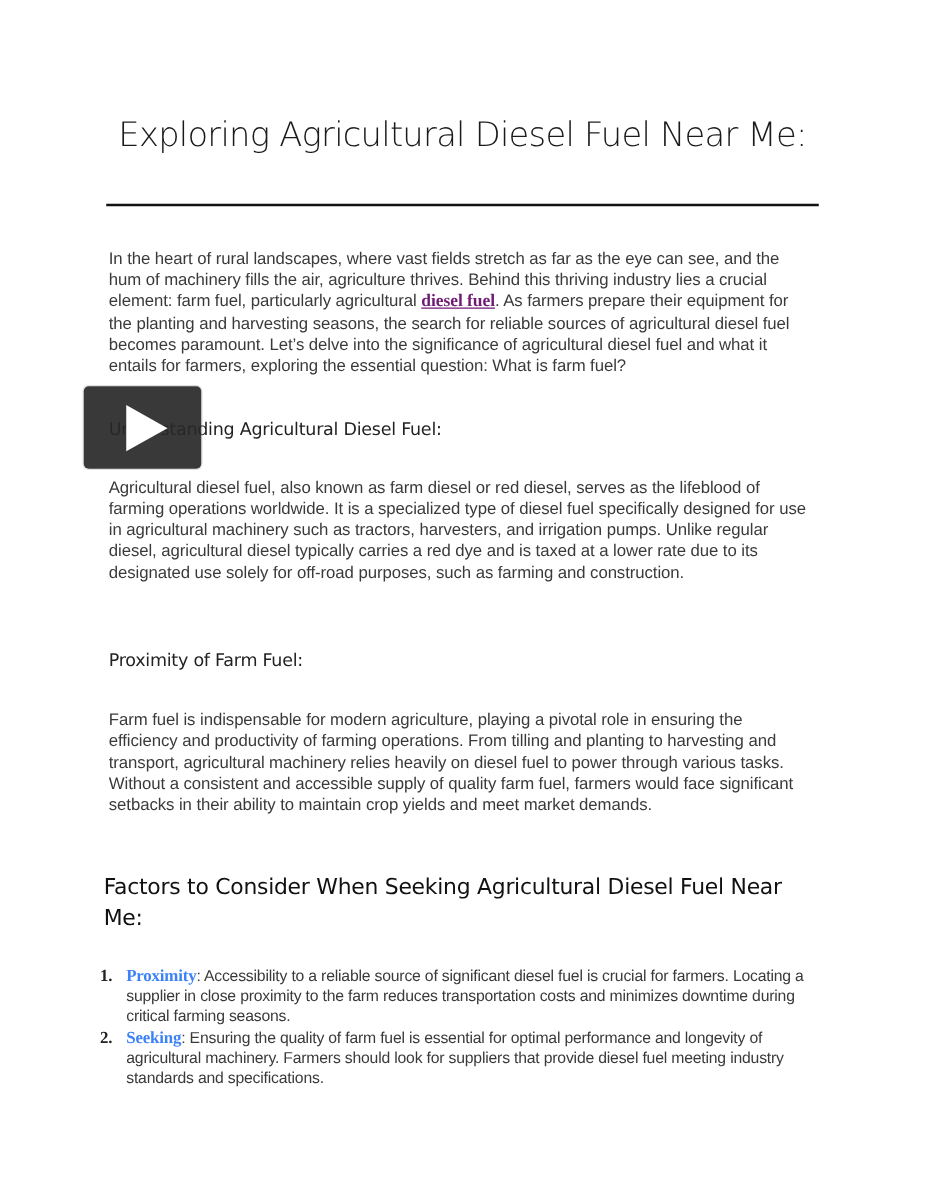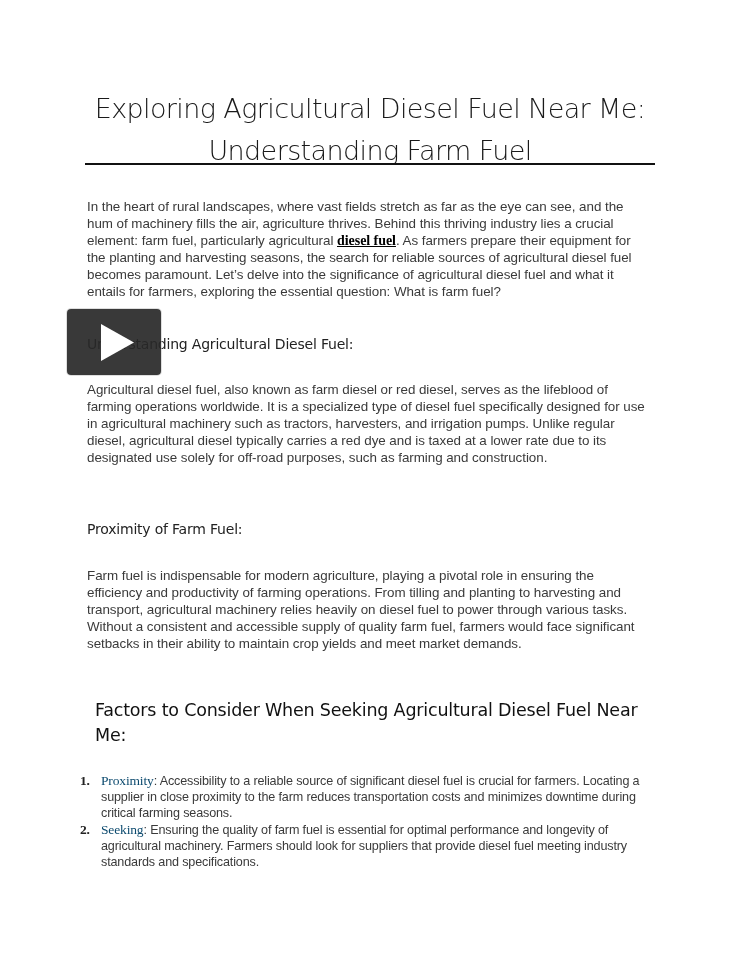--- a/index.html
+++ b/index.html
@@ -12,52 +12,51 @@
       font-size: 27px; line-height: 42px; color: #1a1a1a;
       text-align: center; letter-spacing: -0.6px;
     }
     .title-rule { position: absolute; left: 85px; top: 163px; width: 570px; height: 2px; background: #111; }
 
     .para {
       position: absolute; left: 87px; width: 560px;
       font-family: "Liberation Sans", sans-serif; font-size: 13.4px;
       line-height: 16.9px; color: #3a3a3a; letter-spacing: -0.05px;
     }
-    .para a { font-family: "Liberation Serif", serif; font-weight: bold; color: #000000; text-decoration: underline; font-size: 14px; }
+    .para a { font-family: "Liberation Serif", serif; font-weight: bold; color: #701a75; text-decoration: underline; font-size: 14px; }
 
     .subhead {
       position: absolute; left: 87px;
       font-family: "DejaVu Sans", sans-serif; font-size: 14px; color: #222; letter-spacing: -0.2px;
     }
     .bighead {
-      position: absolute; left: 95px; width: 560px;
+      position: absolute; left: 83px; width: 560px;
       font-family: "DejaVu Sans", sans-serif; font-size: 17.5px; line-height: 25px; color: #111; letter-spacing: -0.2px;
     }
 
     .list { position: absolute; left: 78px; top: 773px; width: 580px; margin: 0; padding: 0; list-style: none; }
     .list li { position: relative; padding-left: 23px; font-family: "Liberation Sans", sans-serif; font-size: 12.6px; line-height: 15.9px; color: #3a3a3a; letter-spacing: -0.15px; }
     .list .num { position: absolute; left: 2px; top: 0; font-family: "Liberation Serif", serif; font-weight: bold; font-size: 13.5px; color: #222; }
-    .list b { font-family: "Liberation Serif", serif; font-weight: normal; font-size: 13.5px; color: #0c4a6e; }
+    .list b { font-family: "Liberation Serif", serif; font-weight: bold; font-size: 13.5px; color: #3b82f6; }
 
     .play {
       position: absolute; left: 67px; top: 309px; width: 94px; height: 66px;
       background: rgba(40,40,40,0.92); border-radius: 4px;
       box-shadow: 0 0 0 1px rgba(200,200,200,0.6);
       cursor: pointer;
     }
     .play svg { position: absolute; left: 0; top: 0; }
   </style>
 </head>
 <body>
 
 <div class="page">
 
   <div class="title">
     <div>Exploring Agricultural Diesel Fuel Near Me:</div>
-    <div>Understanding Farm Fuel</div>
   </div>
   <div class="title-rule"></div>
 
   <p class="para" style="top:199px; margin:0;"><span>In the heart of rural landscapes, where vast fields stretch as far as the eye can see, and the hum of machinery fills the air, agriculture thrives. Behind this thriving industry lies a crucial element: farm fuel, particularly agricultural </span><a href="#">diesel fuel</a><span>. As farmers prepare their equipment for the planting and harvesting seasons, the search for reliable sources of agricultural diesel fuel becomes paramount. Let’s delve into the significance of agricultural diesel fuel and what it entails for farmers, exploring the essential question: What is farm fuel?</span></p>
 
   <div class="subhead" style="top:336px;">Understanding Agricultural  Diesel Fuel:</div>
 
   <p class="para" style="top:382px; margin:0;">Agricultural diesel fuel, also known as farm diesel or red diesel, serves as the lifeblood of farming operations worldwide.  It is a specialized type of diesel fuel specifically designed for use in agricultural machinery such as tractors, harvesters, and irrigation pumps. Unlike regular diesel, agricultural diesel typically carries a red dye and is taxed at a lower rate due to its designated use solely for off-road purposes, such as farming and construction.</p>
 
   <div class="subhead" style="top:521px;">Proximity of Farm Fuel:</div>

